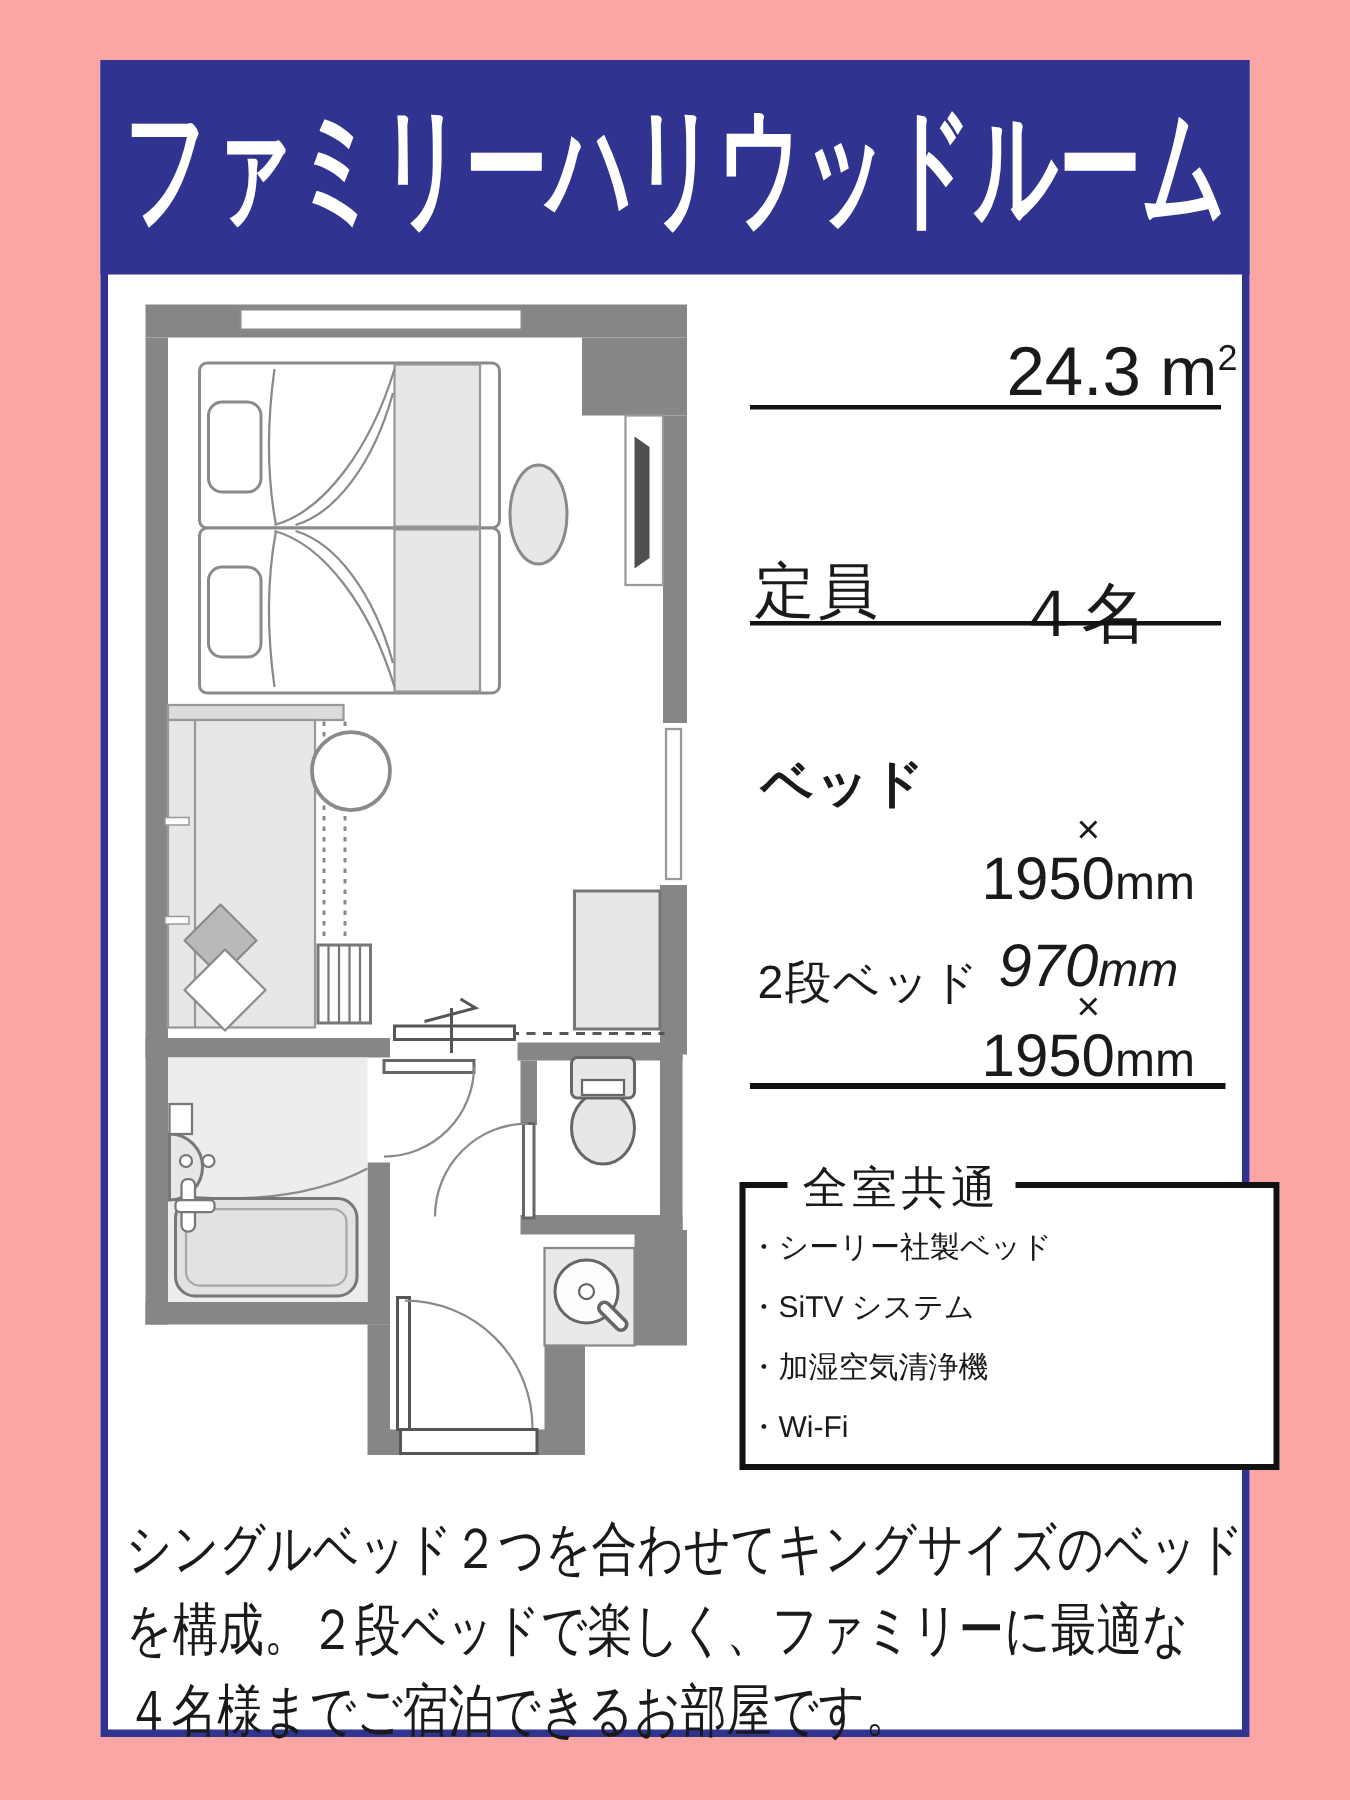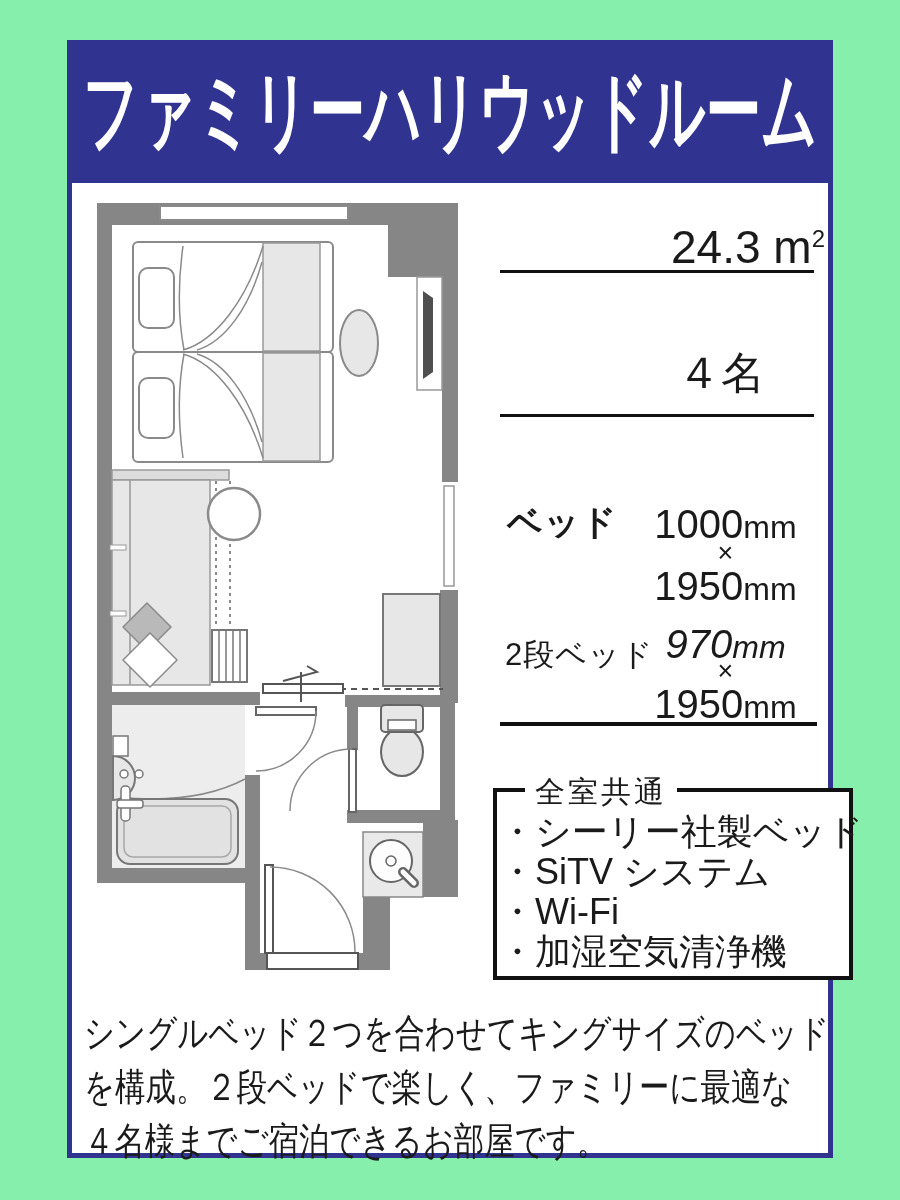--- a/index.html
+++ b/index.html
@@ -1,20 +1,20 @@
 <!DOCTYPE html>
 <html style="--navy: #30338f; --wall: #868686; --light-fill: #e7e7e7; --text: #1a1a1a;"><head>
 <meta charset="utf-8">
 <style>
   :root{
     --navy:#30338f; --wall:#868686; --light-fill:#e7e7e7; --text:#1a1a1a;
   }
   html,body{margin:0;padding:0;background:#fff;}
   #root{
-    position:relative;width:900px;height:1200px;background:#86efac;overflow:hidden;
+    position:relative;width:900px;height:1200px;background:#fca5a5;overflow:hidden;
     font-family:"Liberation Sans","DejaVu Sans",sans-serif;color:var(--text);
   }
   .frame{
     position:absolute;left:67px;top:40px;width:766px;height:1118px;
     border:5px solid var(--navy);box-sizing:border-box;background:#fff;
   }
   .header{
     position:absolute;left:67px;top:40px;width:766px;height:143px;
     background:var(--navy);display:flex;align-items:center;justify-content:center;overflow:visible;
   }
@@ -35,21 +35,21 @@
   .bed-label{position:absolute;font-size:34px;letter-spacing:1px;white-space:nowrap;}
   .amenities{
     position:absolute;left:493px;top:788px;width:360px;height:192px;
     border:4px solid #111;box-sizing:border-box;background:#fff;
   }
   .amenities .legend{
     position:absolute;left:28px;top:-20px;background:#fff;padding:0 10px;
     font-size:30px;letter-spacing:3px;white-space:nowrap;
   }
   .amenities ul{list-style:none;margin:20px 0 0 2px;padding:0;}
-  .amenities li{font-size:36px;line-height:40px;white-space:nowrap;}
+  .amenities li{font-size:20px;line-height:40px;white-space:nowrap;}
   .amenities li::before{content:"・";}
   .description{position:absolute;left:84px;top:1006px;transform:scaleX(0.80);transform-origin:0 0;}
   .desc-line{font-size:38px;line-height:54px;white-space:nowrap;}
   
   .wall{fill:var(--wall);}
   .lf{fill:var(--light-fill);}
   .ol1{stroke:#8a8a8a;stroke-width:2;fill:#fff;}
   .ln{stroke:#8a8a8a;stroke-width:1.5;fill:none;}
 </style>
 </head>
@@ -177,49 +177,47 @@
       <path d="M270,867 A85,85 0 0 1 355,952" class="ln" stroke="#777"></path>
       <rect x="267" y="953" width="91" height="16" fill="#fff" stroke="#555" stroke-width="2"></rect>
     </g>
   </svg>
 
   <div class="spec-value abs" style="left:627px;top:220px;">
     <span>24.3</span>&nbsp;<span>m</span><sup>2</sup>
   </div>
   <div class="rule" style="left:500px;top:270px;width:314px;height:3px;"></div>
 
-  <div class="spec-value abs" style="left:633px;top:344px;font-size:44px;">４名</div>
+  <div class="spec-label abs" style="left:503px;top:366px;">定員</div>
+  <div class="spec-value abs" style="left:633px;top:380px;font-size:44px;">４名</div>
   <div class="rule" style="left:500px;top:414px;width:314px;height:3px;"></div>
 
   <div class="bed-label" style="left:507px;top:499px;font-size:35px;font-weight:bold;">ベッド</div>
-  <div class="dim" style="top:502px;">
-    <span class="num">1000</span><span class="u">mm</span>
-  </div>
   <div class="times" style="top:538px;">×</div>
   <div class="dim" style="top:564px;">
     <span class="num">1950</span><span class="u">mm</span>
   </div>
 
   <div class="bed-label" style="left:505px;top:622px;font-size:31px;margin-top:12px;">2段ベッド</div>
   <div class="dim" style="top:622px;font-style:italic;">
     <span class="num">970</span><span class="u">mm</span>
   </div>
   <div class="times" style="top:656px;">×</div>
   <div class="dim" style="top:682px;">
     <span class="num">1950</span><span class="u">mm</span>
   </div>
   <div class="rule" style="left:500px;top:722px;width:317px;height:4px;"></div>
 
   <div class="amenities">
     <div class="legend">全室共通</div>
     <ul>
       <li><span>シーリー社製ベッド</span></li>
       <li><span>SiTV システム</span></li>
+      <li><span>加湿空気清浄機</span></li>
       <li><span>Wi-Fi</span></li>
-      <li><span>加湿空気清浄機</span></li>
     </ul>
   </div>
 
   <div class="description">
     <div class="desc-line">シングルベッド２つを合わせてキングサイズのベッド</div>
     <div class="desc-line">を構成。２段ベッドで楽しく、ファミリーに最適な</div>
     <div class="desc-line">４名様までご宿泊できるお部屋です。</div>
   </div>
 </div>
 

